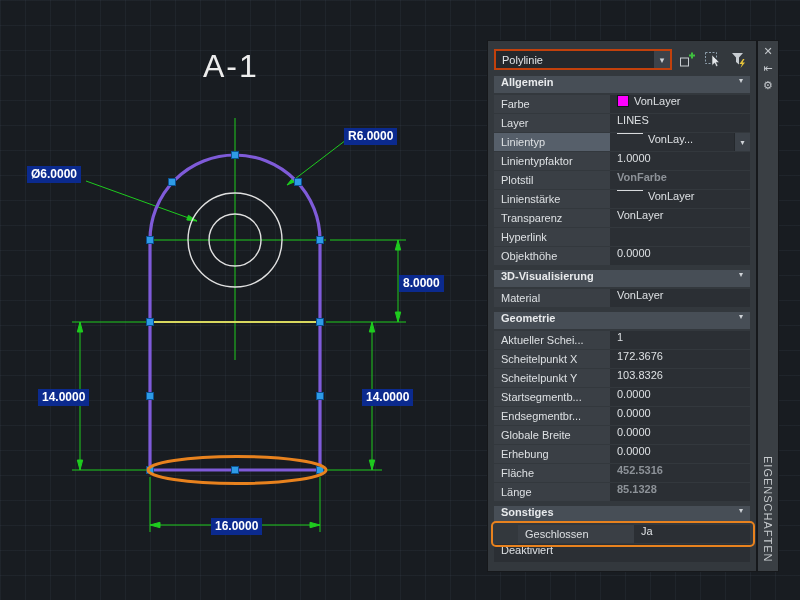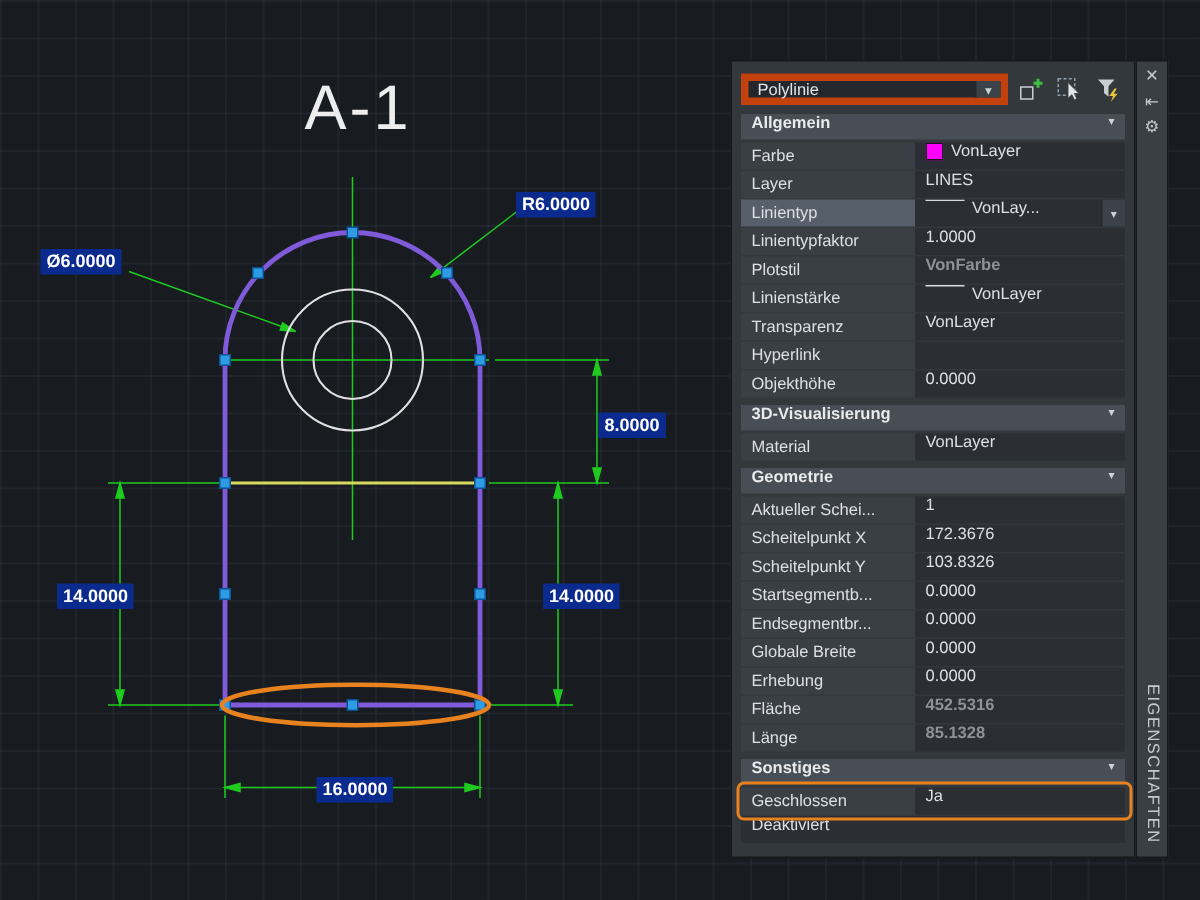--- a/index.html
+++ b/index.html
@@ -3,30 +3,30 @@
 <meta charset="utf-8">
 <style>
   html,body{margin:0;padding:0;width:800px;height:600px;overflow:hidden;
     font-family:"Liberation Sans",sans-serif;background:#14171b;}
   .stage{position:relative;width:800px;height:600px;background-color:#181c21;
     background-image:
       linear-gradient(rgba(130,150,170,0.07) 1px, transparent 1px),
       linear-gradient(90deg, rgba(130,150,170,0.07) 1px, transparent 1px);
     background-size:25px 25px;}
   svg.canvas{position:absolute;left:0;top:0;}
-  .cad-title{position:absolute;left:203px;top:48px;font-size:42px;color:#ededed;
+  .cad-title{position:absolute;left:203px;top:48px;font-size:32px;color:#ededed;
     letter-spacing:2px;z-index:3;}
   .dim-label{position:absolute;background:#0b2a8e;color:#ffffff;font-size:12px;
     font-weight:bold;padding:1px 4px;line-height:15px;z-index:3;white-space:nowrap;}
   
   .palette{position:absolute;left:487px;top:40px;width:270px;height:532px;
     background:#33383d;border:1px solid #16181b;z-index:10;box-sizing:border-box;}
   .selector-row{display:flex;gap:3px;margin:8px 6px 6px;height:21px;}
   .dropdown{flex:1;display:flex;align-items:center;background:#24282c;
-    border:5px solid #c2410c;color:#e2e5e8;font-size:11px;}
+    border:2px solid #c2410c;color:#e2e5e8;font-size:11px;}
   .dropdown .dd-text{flex:1;padding-left:6px;}
   .dd-btn{width:16px;height:100%;background:#3c4249;border-left:1px solid #24282c;
     display:flex;align-items:center;justify-content:center;color:#cfd3d7;font-size:9px;}
   .tool-btn{width:23px;height:21px;background:#33383d;border:none;padding:1px;
     display:flex;align-items:center;justify-content:center;cursor:pointer;}
   .psection{height:17px;margin:5px 6px 2px;background:#474e56;display:flex;
     justify-content:space-between;padding:0 7px;
     font-size:11px;font-weight:bold;color:#e8eaec;}
   .psection .chev{font-size:8px;color:#cfd3d7;font-weight:normal;}
   .prow{display:flex;height:18px;margin:0 6px 1px;font-size:11px;color:#dde0e3;}
@@ -36,21 +36,21 @@
   .pvalue{flex:1;background:#2b2f34;display:flex;align-items:flex-start;
     padding-left:7px;box-sizing:border-box;position:relative;overflow:hidden;}
   .pvalue.muted{color:#8d9298;font-weight:bold;}
   .swatch{width:10px;height:10px;background:#ff00ff;border:1px solid #14161a;
     display:inline-block;margin-right:5px;flex:none;}
   .line-sample{display:inline-block;width:26px;border-top:1px solid #d8dadc;
     margin-right:5px;flex:none;}
   .dd-mini{position:absolute;right:0;top:0;bottom:0;width:15px;background:#3c4249;
     border-left:1px solid #24282c;display:flex;align-items:center;
     justify-content:center;font-size:8px;color:#cfd3d7;}
-  .geschlossen{position:relative;}
+  .geschlossen{position:relative;padding-left:24px;}
   .orange-ring{position:absolute;left:-3px;right:-5px;top:-4px;bottom:-4px;
     border:2px solid #e8821e;border-radius:5px;pointer-events:none;z-index:5;}
   
   .vbar{position:absolute;left:757px;top:40px;width:22px;height:532px;
     background:#3a3f44;border:1px solid #16181b;z-index:10;box-sizing:border-box;}
   .vbar-icon{width:100%;text-align:center;color:#c4c8cc;font-size:11px;
     line-height:14px;margin-top:3px;cursor:pointer;}
   .vtitle{position:absolute;bottom:8px;left:50%;transform:translateX(-50%);
     writing-mode:vertical-rl;font-size:11px;letter-spacing:1px;color:#c6cacd;
     white-space:nowrap;}

